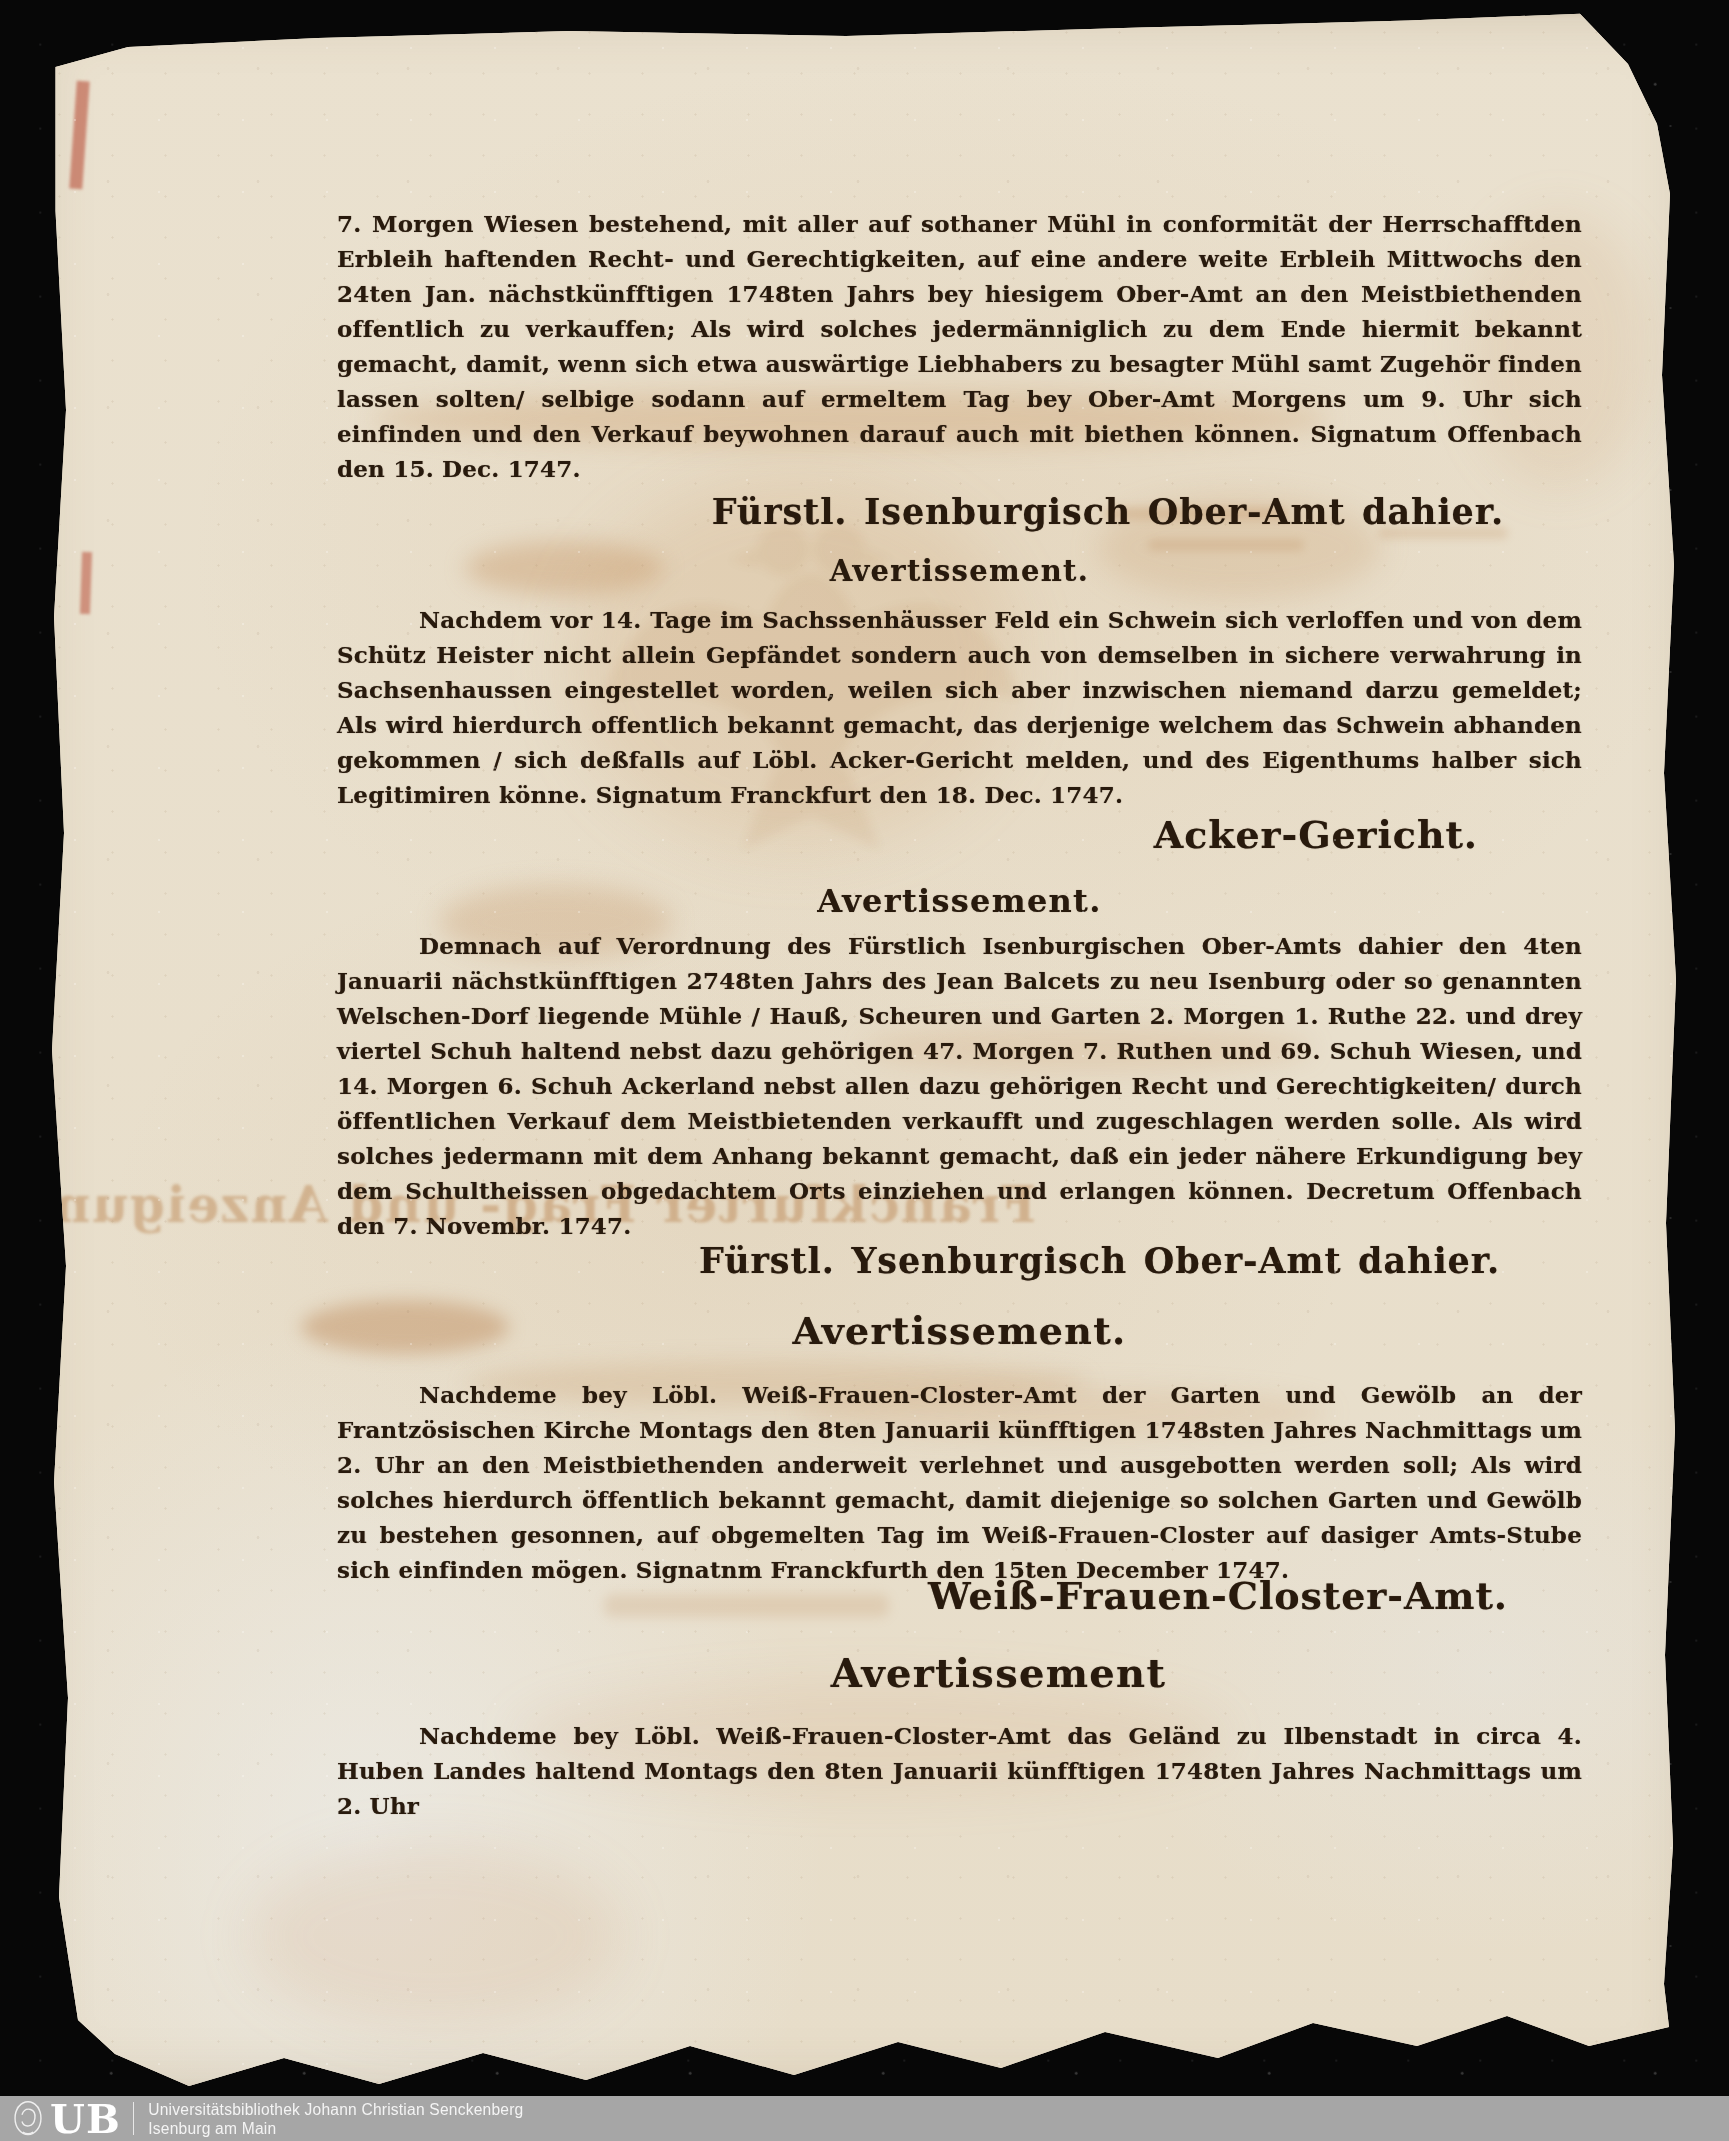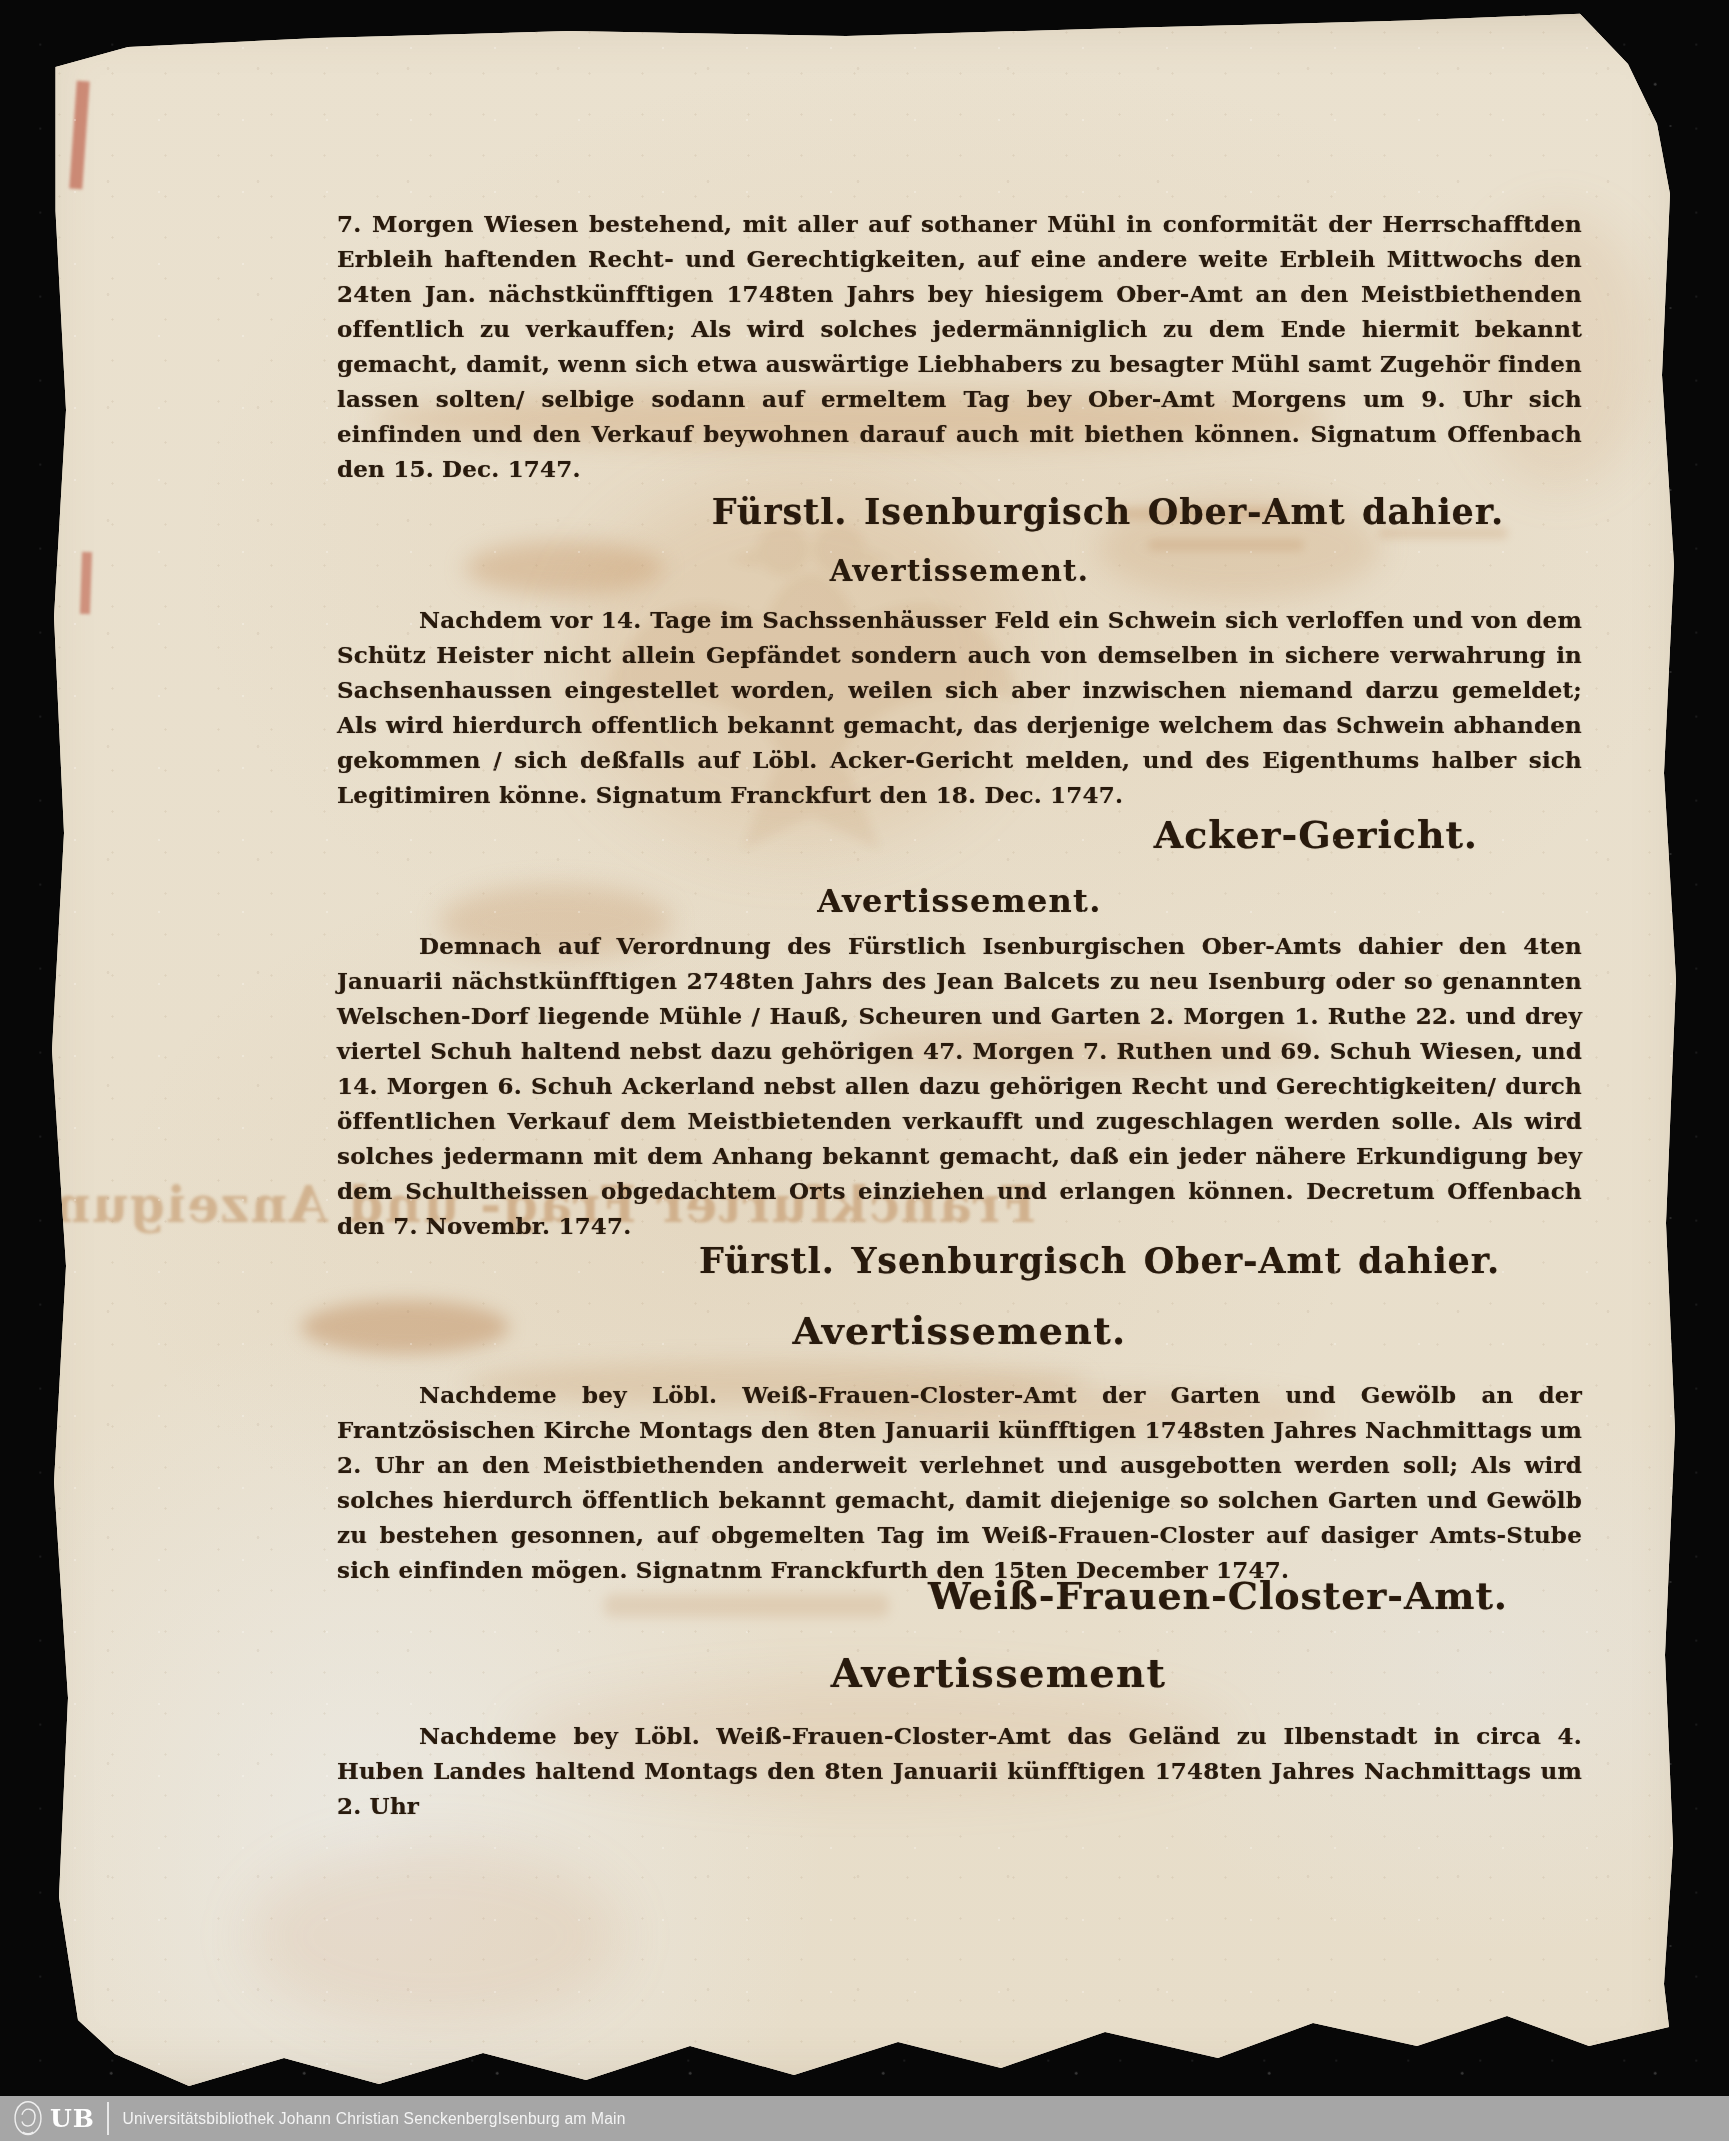--- a/index.html
+++ b/index.html
@@ -78,24 +78,24 @@
   
   .footer-bar{
     position:absolute;left:0;bottom:0;width:1729px;height:45px;
     background:#a6a6a6;display:flex;align-items:center;
     font-family:"Liberation Sans", sans-serif;
   }
   .logo-wrap{display:flex;align-items:center;height:100%;}
   .portrait{margin-left:8.6px;flex:0 0 auto;}
   .ub-text{
     color:#fff;font-family:"DejaVu Serif", serif;font-weight:bold;
-    font-size:25px;line-height:35px;margin:0 12px 0 3.5px;letter-spacing:0.9px;
+    font-size:40px;line-height:35px;margin:0 12px 0 3.5px;letter-spacing:0.9px;
   }
   .footer-divider{width:1.7px;height:33px;background:#e8e8e8;margin-right:14px;}
-  .footer-lines{display:flex;flex-direction:row;justify-content:center;}
+  .footer-lines{display:flex;flex-direction:column;justify-content:center;}
   .footer-line{color:#f4f4f4;font-size:15.6px;line-height:19px;letter-spacing:0.2px;}
 </style>
 </head>
 <body>
 
 <div id="stage">
 
   <div class="paper">
 
     <div class="stain" style="left:337px;top:380px;width:960px;height:54px;background:rgba(198,148,96,.30);filter:blur(12px);"></div>

